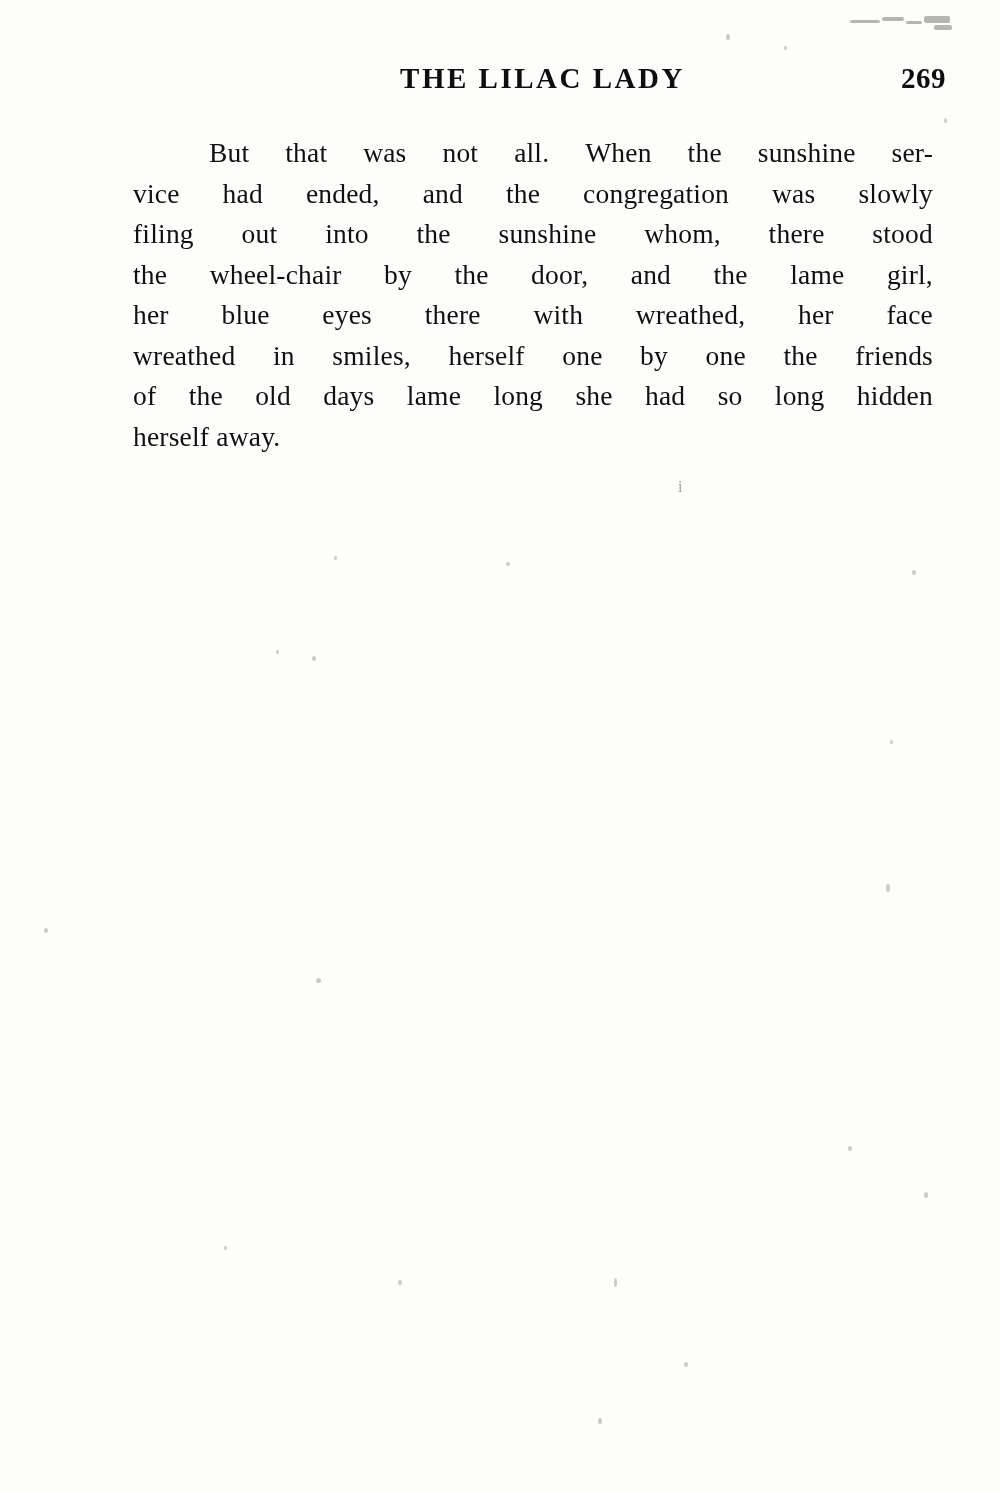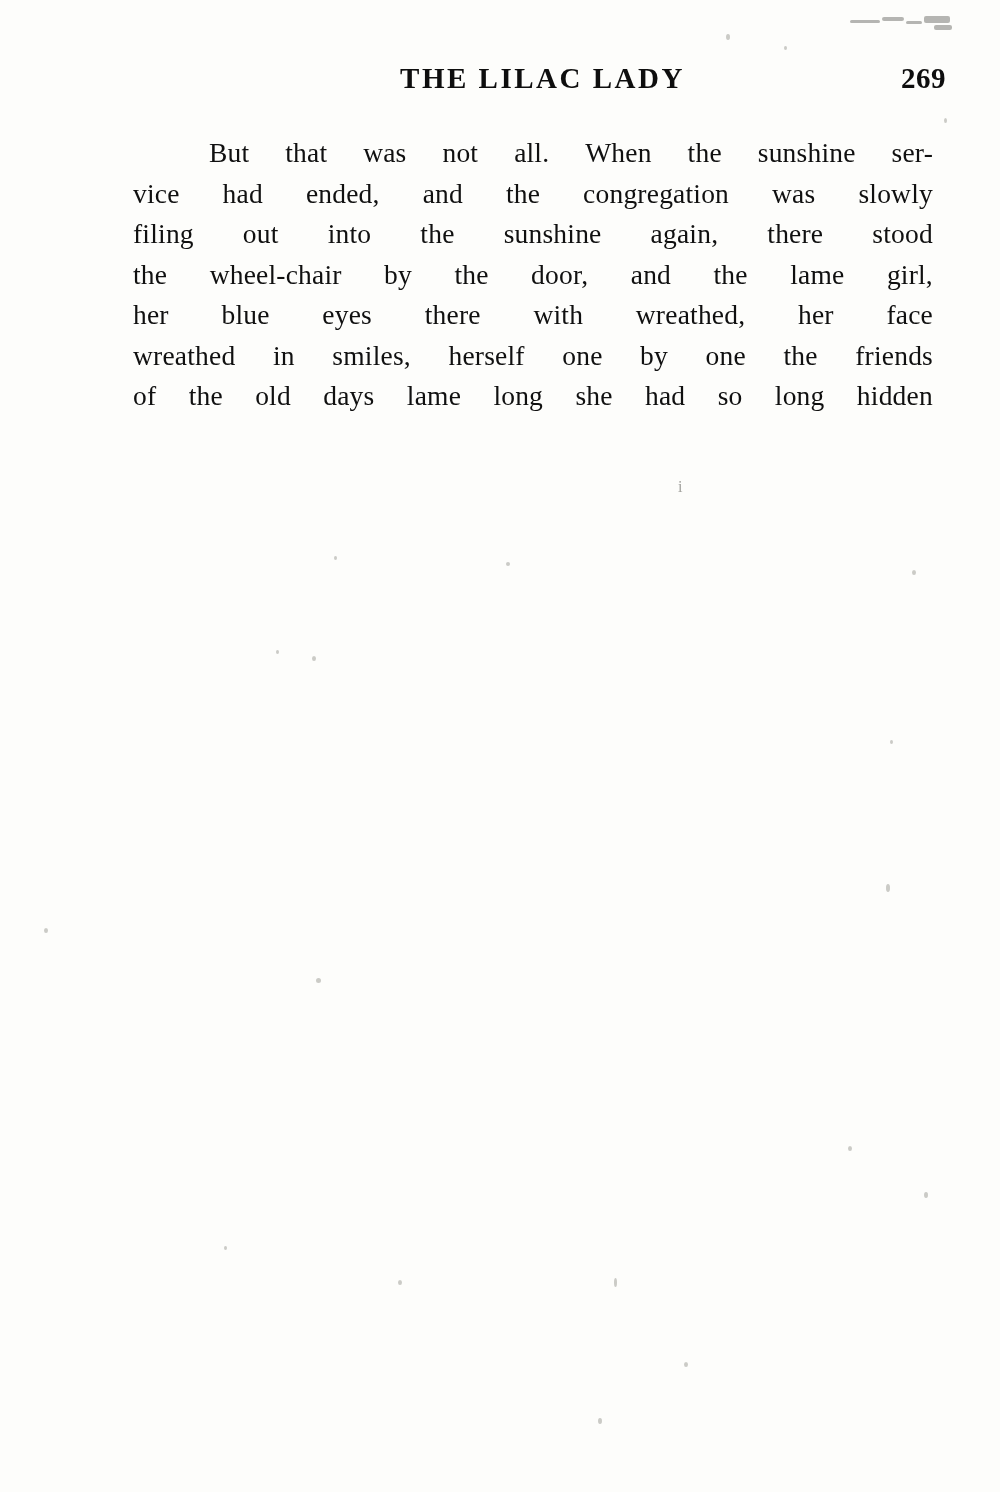--- a/index.html
+++ b/index.html
@@ -159,21 +159,21 @@
       <span class="bold-ink">was</span>
       <span class="bold-ink">slowly</span>
     </div>
 
     <div class="para-line justified">
       <span>filing</span>
       <span>out</span>
       <span>into</span>
       <span>the</span>
       <span>sunshine</span>
-      <span>again,</span>
+      <span>whom,</span>
       <span>there</span>
       <span class="bold-ink">stood</span>
     </div>
 
     <div class="para-line justified">
       <span>the</span>
       <span>wheel-chair</span>
       <span>by</span>
       <span>the</span>
       <span>door,</span>
@@ -213,20 +213,24 @@
       <span>days</span>
       <span>lame</span>
       <span>long</span>
       <span>she</span>
       <span>had</span>
       <span>so</span>
       <span>long</span>
       <span class="bold-ink">hidden</span>
     </div>
 
+    <div class="para-line">
+      <span>herself</span>
+      <span>away.</span>
+    </div>
 
   </article>
 
   <div class="smudge" style="left:678px; top:478px;">i</div>
 
   <div class="speck" style="left:726px; top:34px;  width:4px; height:6px;"></div>
   <div class="speck" style="left:784px; top:46px;  width:3px; height:4px;"></div>
   <div class="speck" style="left:944px; top:118px; width:3px; height:5px;"></div>
   <div class="speck" style="left:912px; top:570px; width:4px; height:5px;"></div>
   <div class="speck" style="left:506px; top:562px; width:4px; height:4px;"></div>

